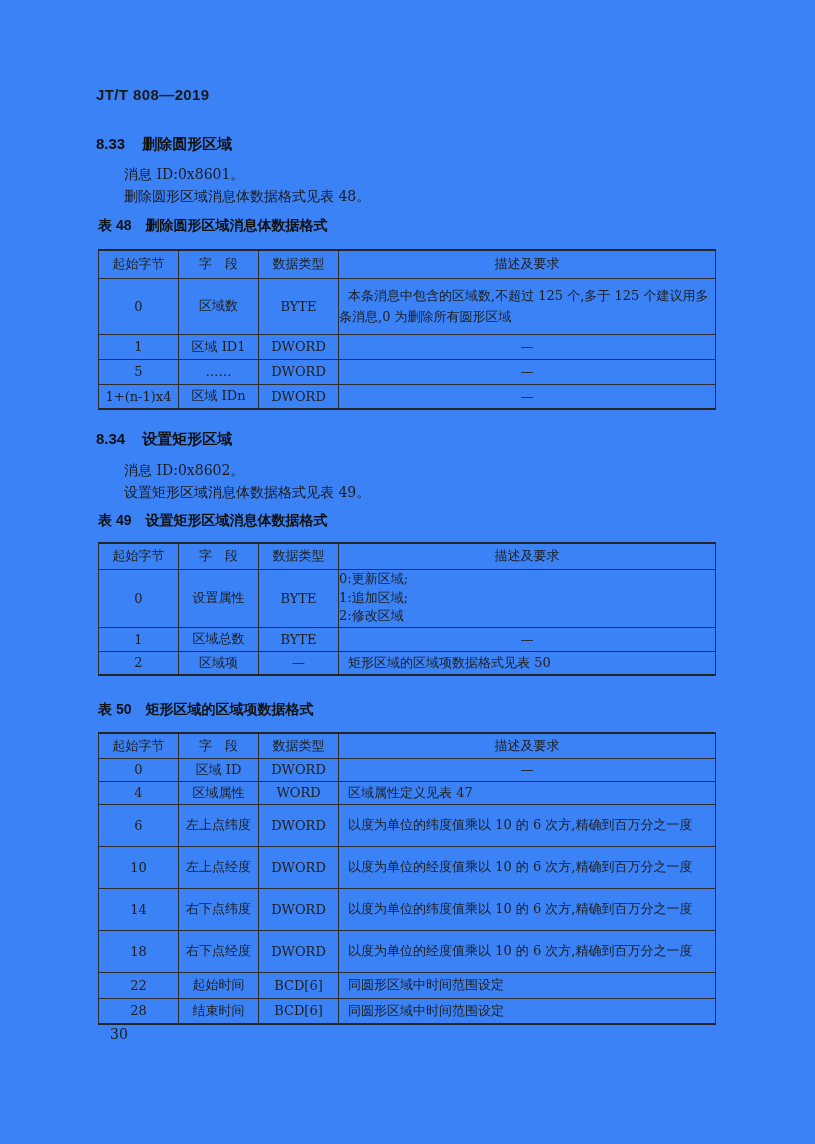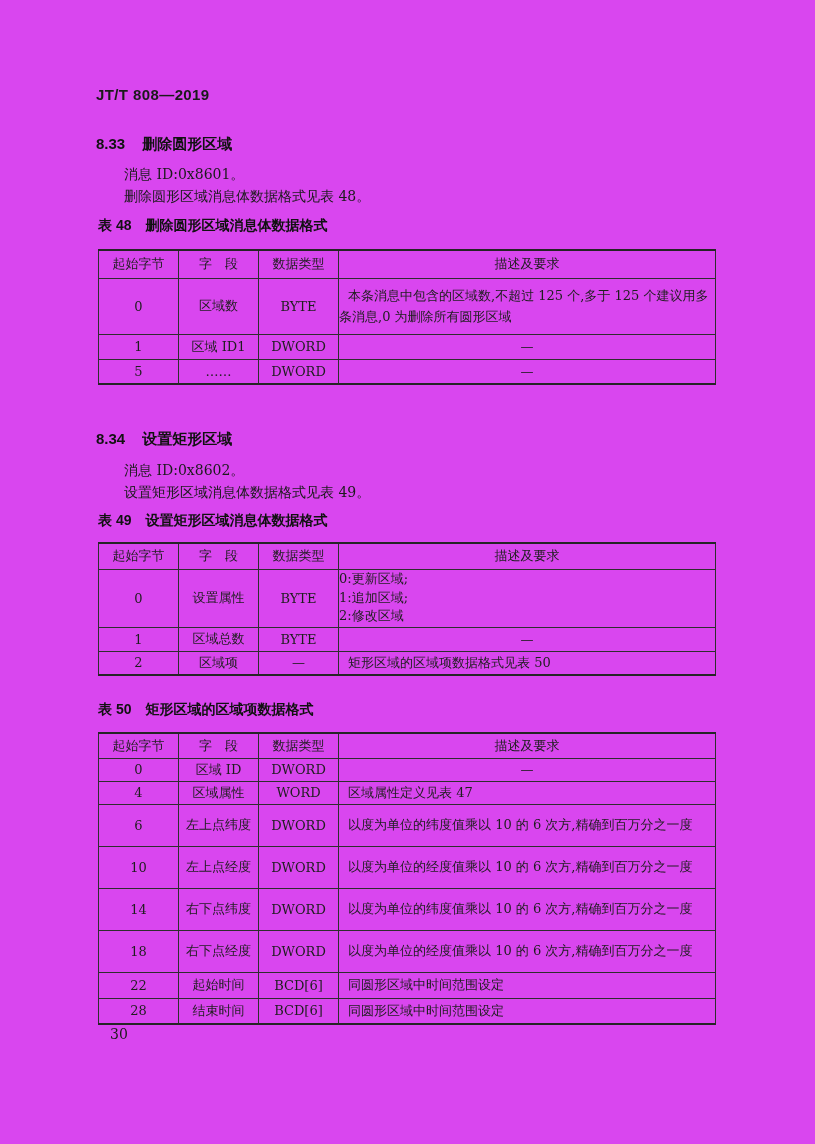--- a/index.html
+++ b/index.html
@@ -1,20 +1,20 @@
 <!DOCTYPE html>
 <html><head>
 <meta charset="utf-8">
 <style>
   html, body { margin: 0; padding: 0; background: #ffffff; }
   .page {
     position: relative;
     width: 815px;
     height: 1144px;
-    background: #d946ef;
+    background: #3b82f6;
     overflow: hidden;
     font-family: "DejaVu Serif", serif;
   }
   .docheader {
     position: absolute;
     left: 96px;
     top: 86px;
     font-family: "Liberation Sans", sans-serif;
     font-weight: bold;
     font-size: 15px;
@@ -131,20 +131,26 @@
       <td class="c">区域 ID1</td>
       <td class="c">DWORD</td>
       <td class="c">—</td>
     </tr>
     <tr style="height:25px;">
       <td class="c">5</td>
       <td class="c">……</td>
       <td class="c">DWORD</td>
       <td class="c">—</td>
     </tr>
+    <tr style="height:25px;">
+      <td class="c">1+(n-1)x4</td>
+      <td class="c">区域 IDn</td>
+      <td class="c">DWORD</td>
+      <td class="c">—</td>
+    </tr>
   </tbody>
     </table>
 
   <div class="secheading" style="top:430px;">
     <span>8.34</span><span class="sec-title">设置矩形区域</span>
   </div>
   <p class="bodyp" style="top:462px;">消息 ID:0x8602。</p>
   <p class="bodyp" style="top:484px;">设置矩形区域消息体数据格式见表 49。</p>
 
   <div class="tcaption" style="top:512px;">表 49　设置矩形区域消息体数据格式</div>

